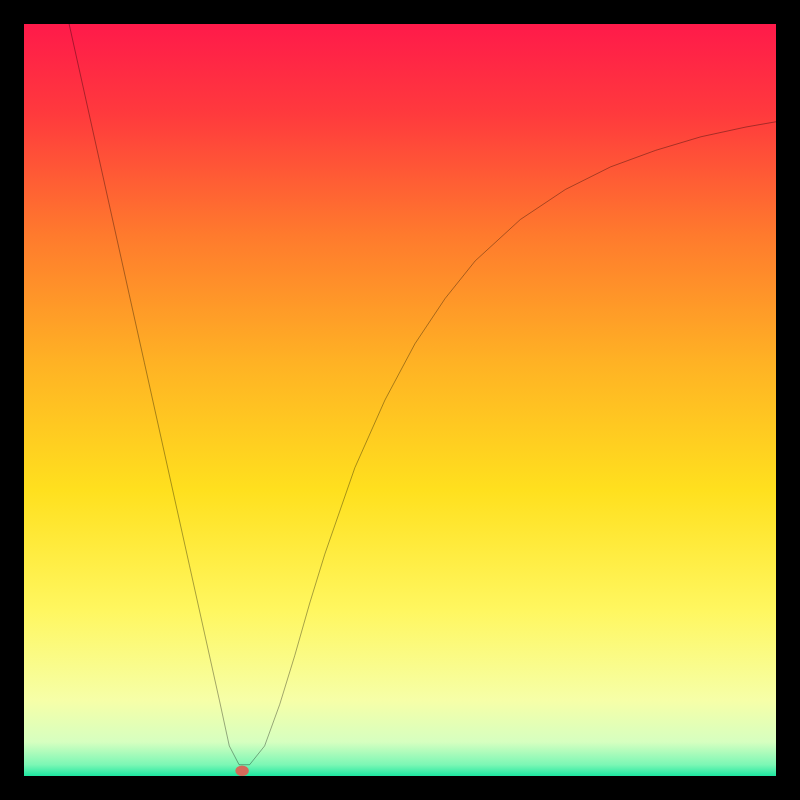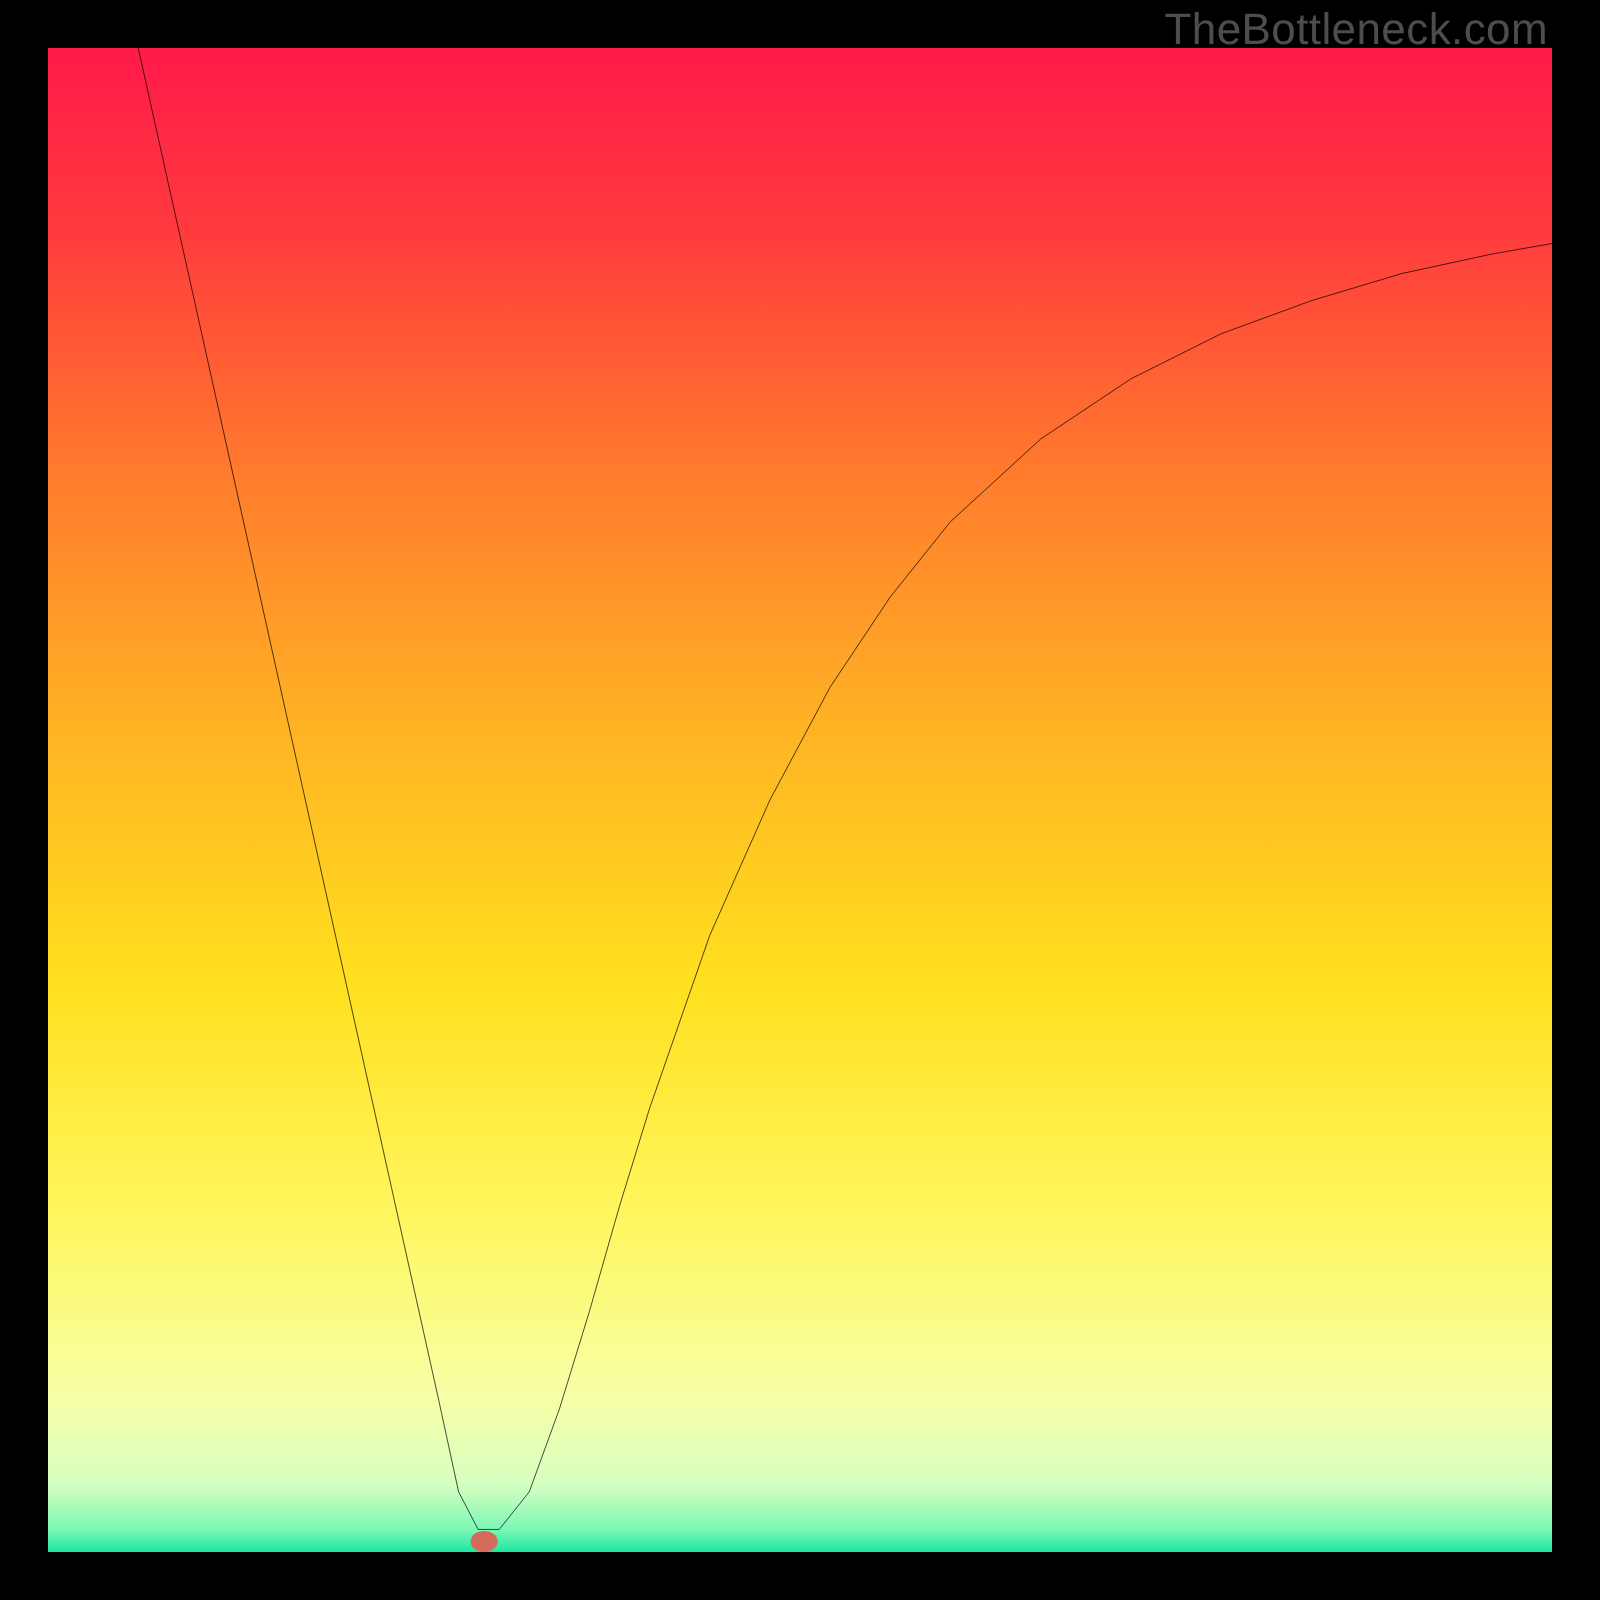--- a/index.html
+++ b/index.html
@@ -30,21 +30,20 @@
     font-size: 22px;
     font-weight: 500;
     letter-spacing: 0.2px;
   }
   svg { display: block; }
 </style>
 </head>
 <body>
 
 <div class="frame">
-  <div class="watermark">TheBottleneck.com</div>
   <div class="plot-area">
     <svg id="chart-svg" viewBox="0 0 100 100" preserveAspectRatio="none" width="100%" height="100%">
       <defs>
         <linearGradient id="bg-grad" x1="0" y1="0" x2="0" y2="1">
             <stop offset="0%" stop-color="#ff1a4a"></stop>
             <stop offset="12%" stop-color="#ff3a3d"></stop>
             <stop offset="28.000000000000004%" stop-color="#ff7a2d"></stop>
             <stop offset="45%" stop-color="#ffb224"></stop>
             <stop offset="62%" stop-color="#ffe01e"></stop>
             <stop offset="78%" stop-color="#fff760"></stop>

